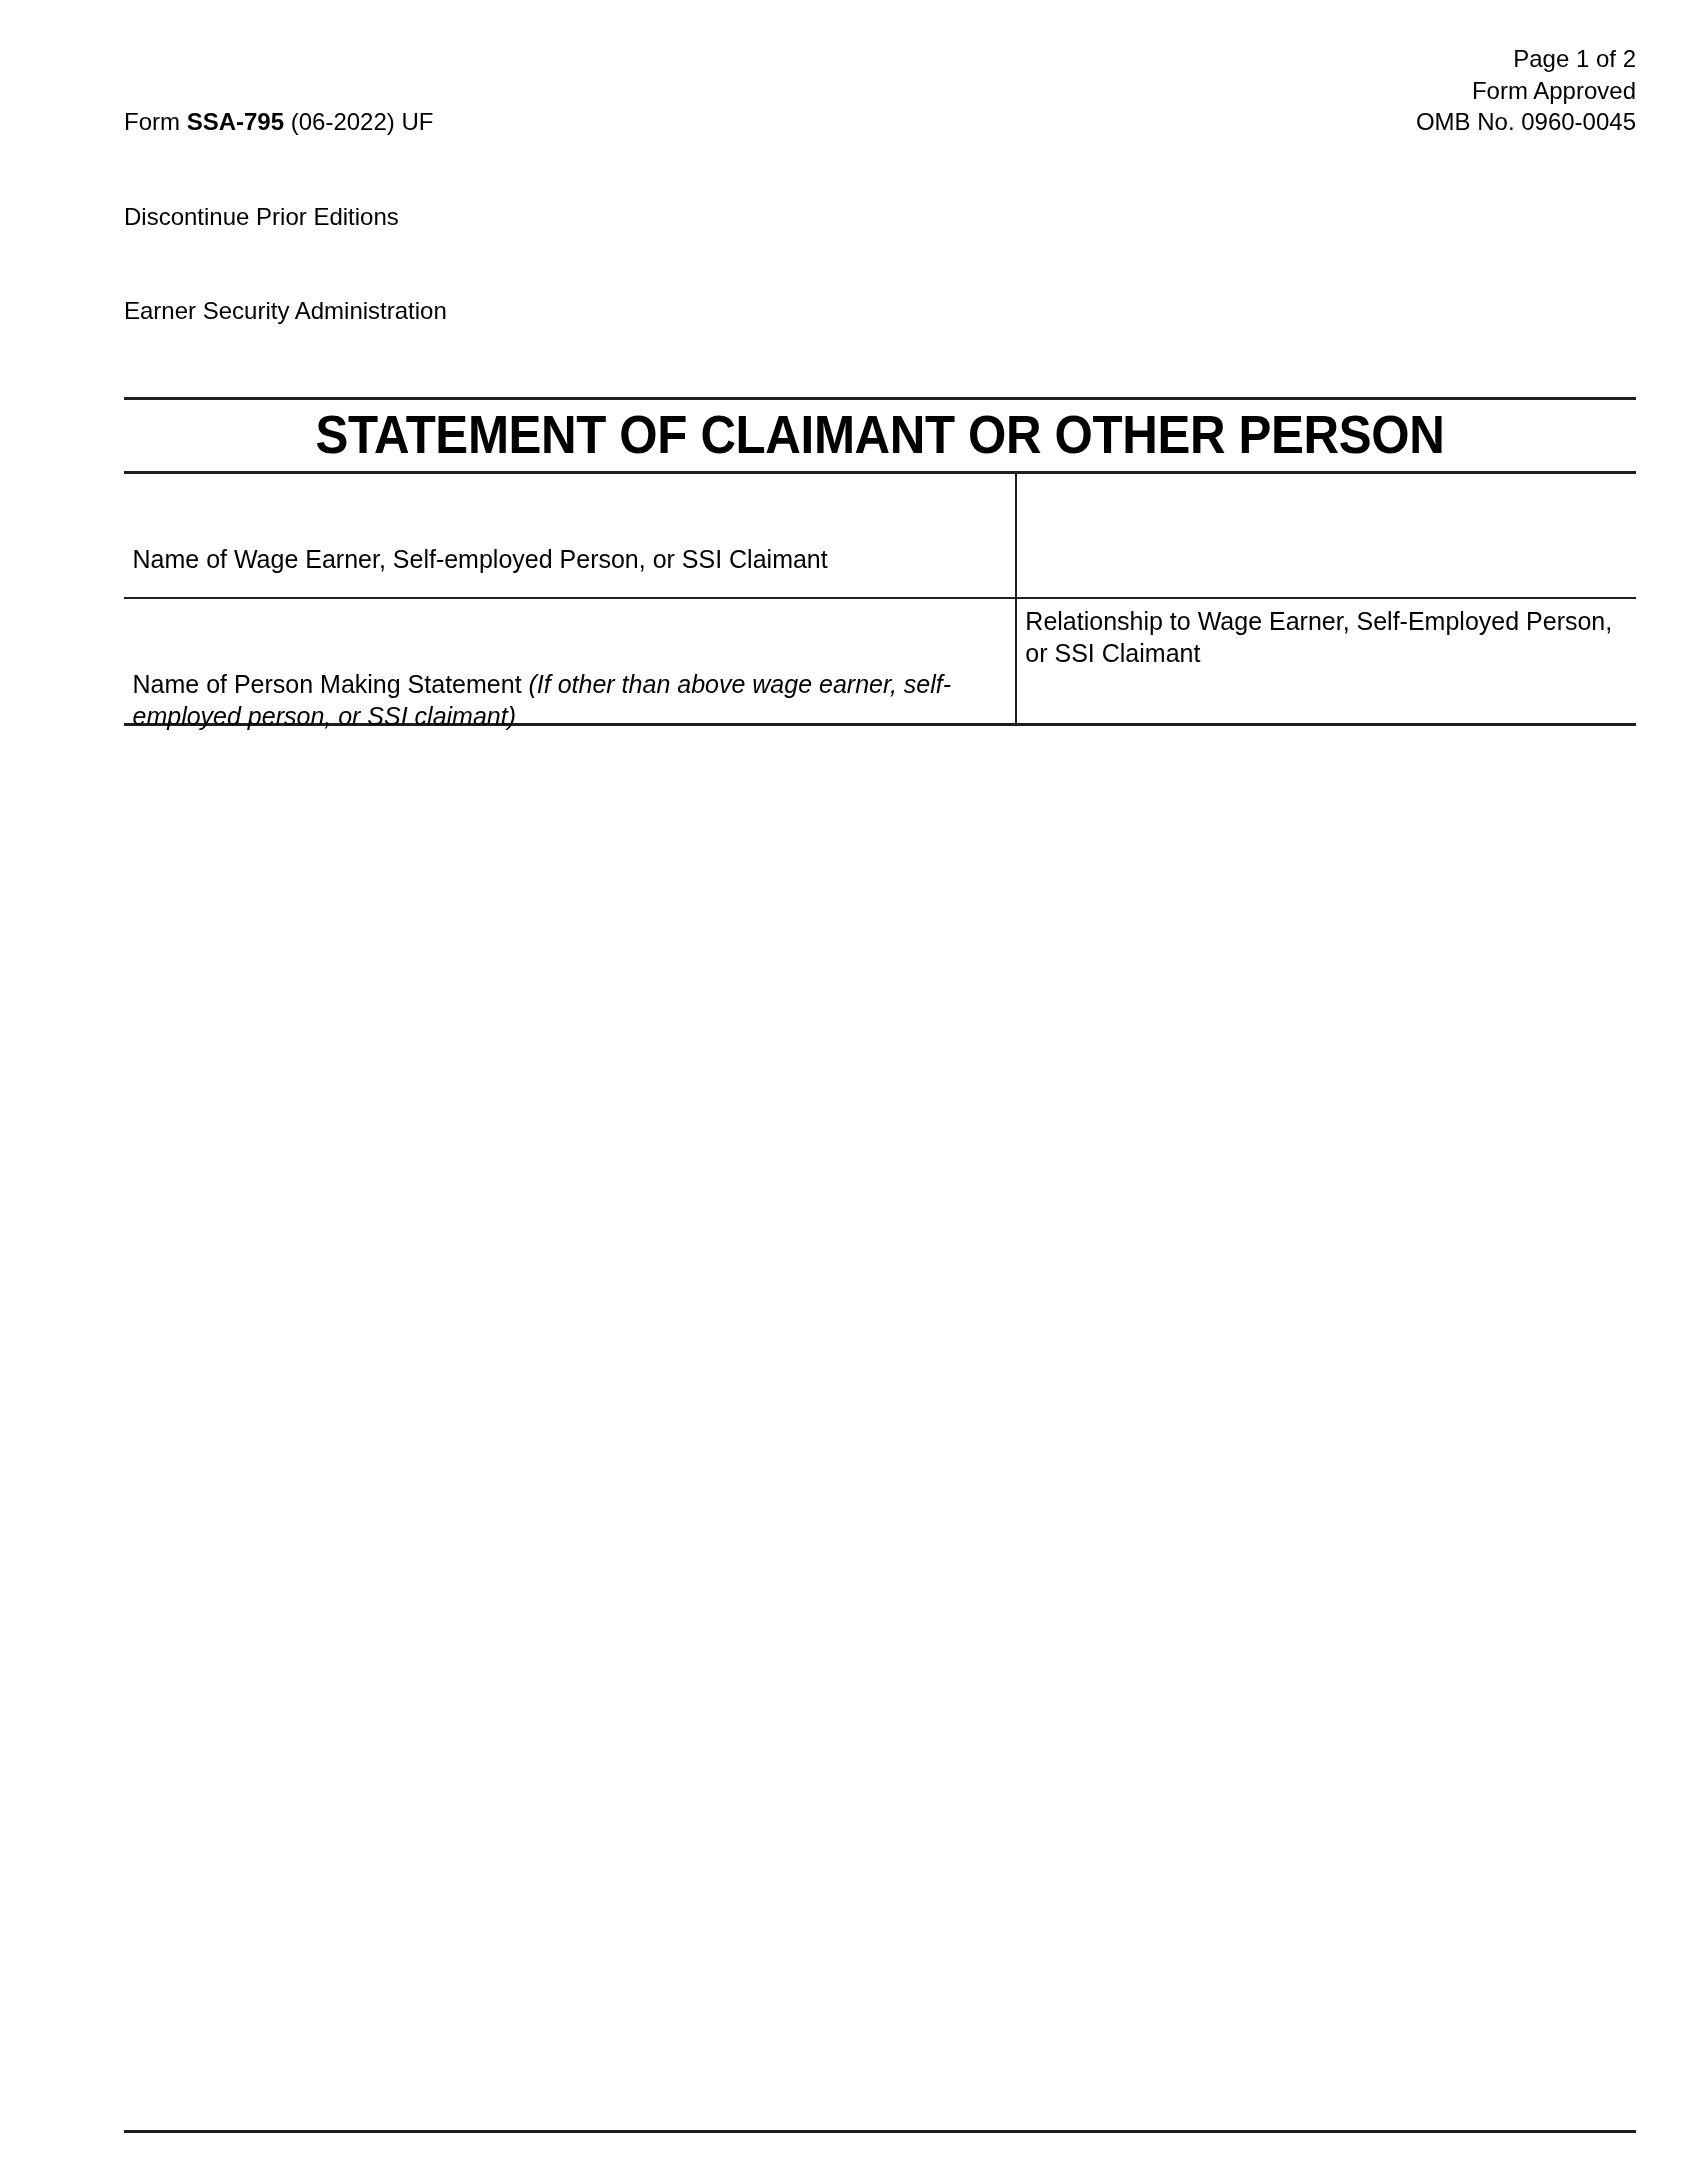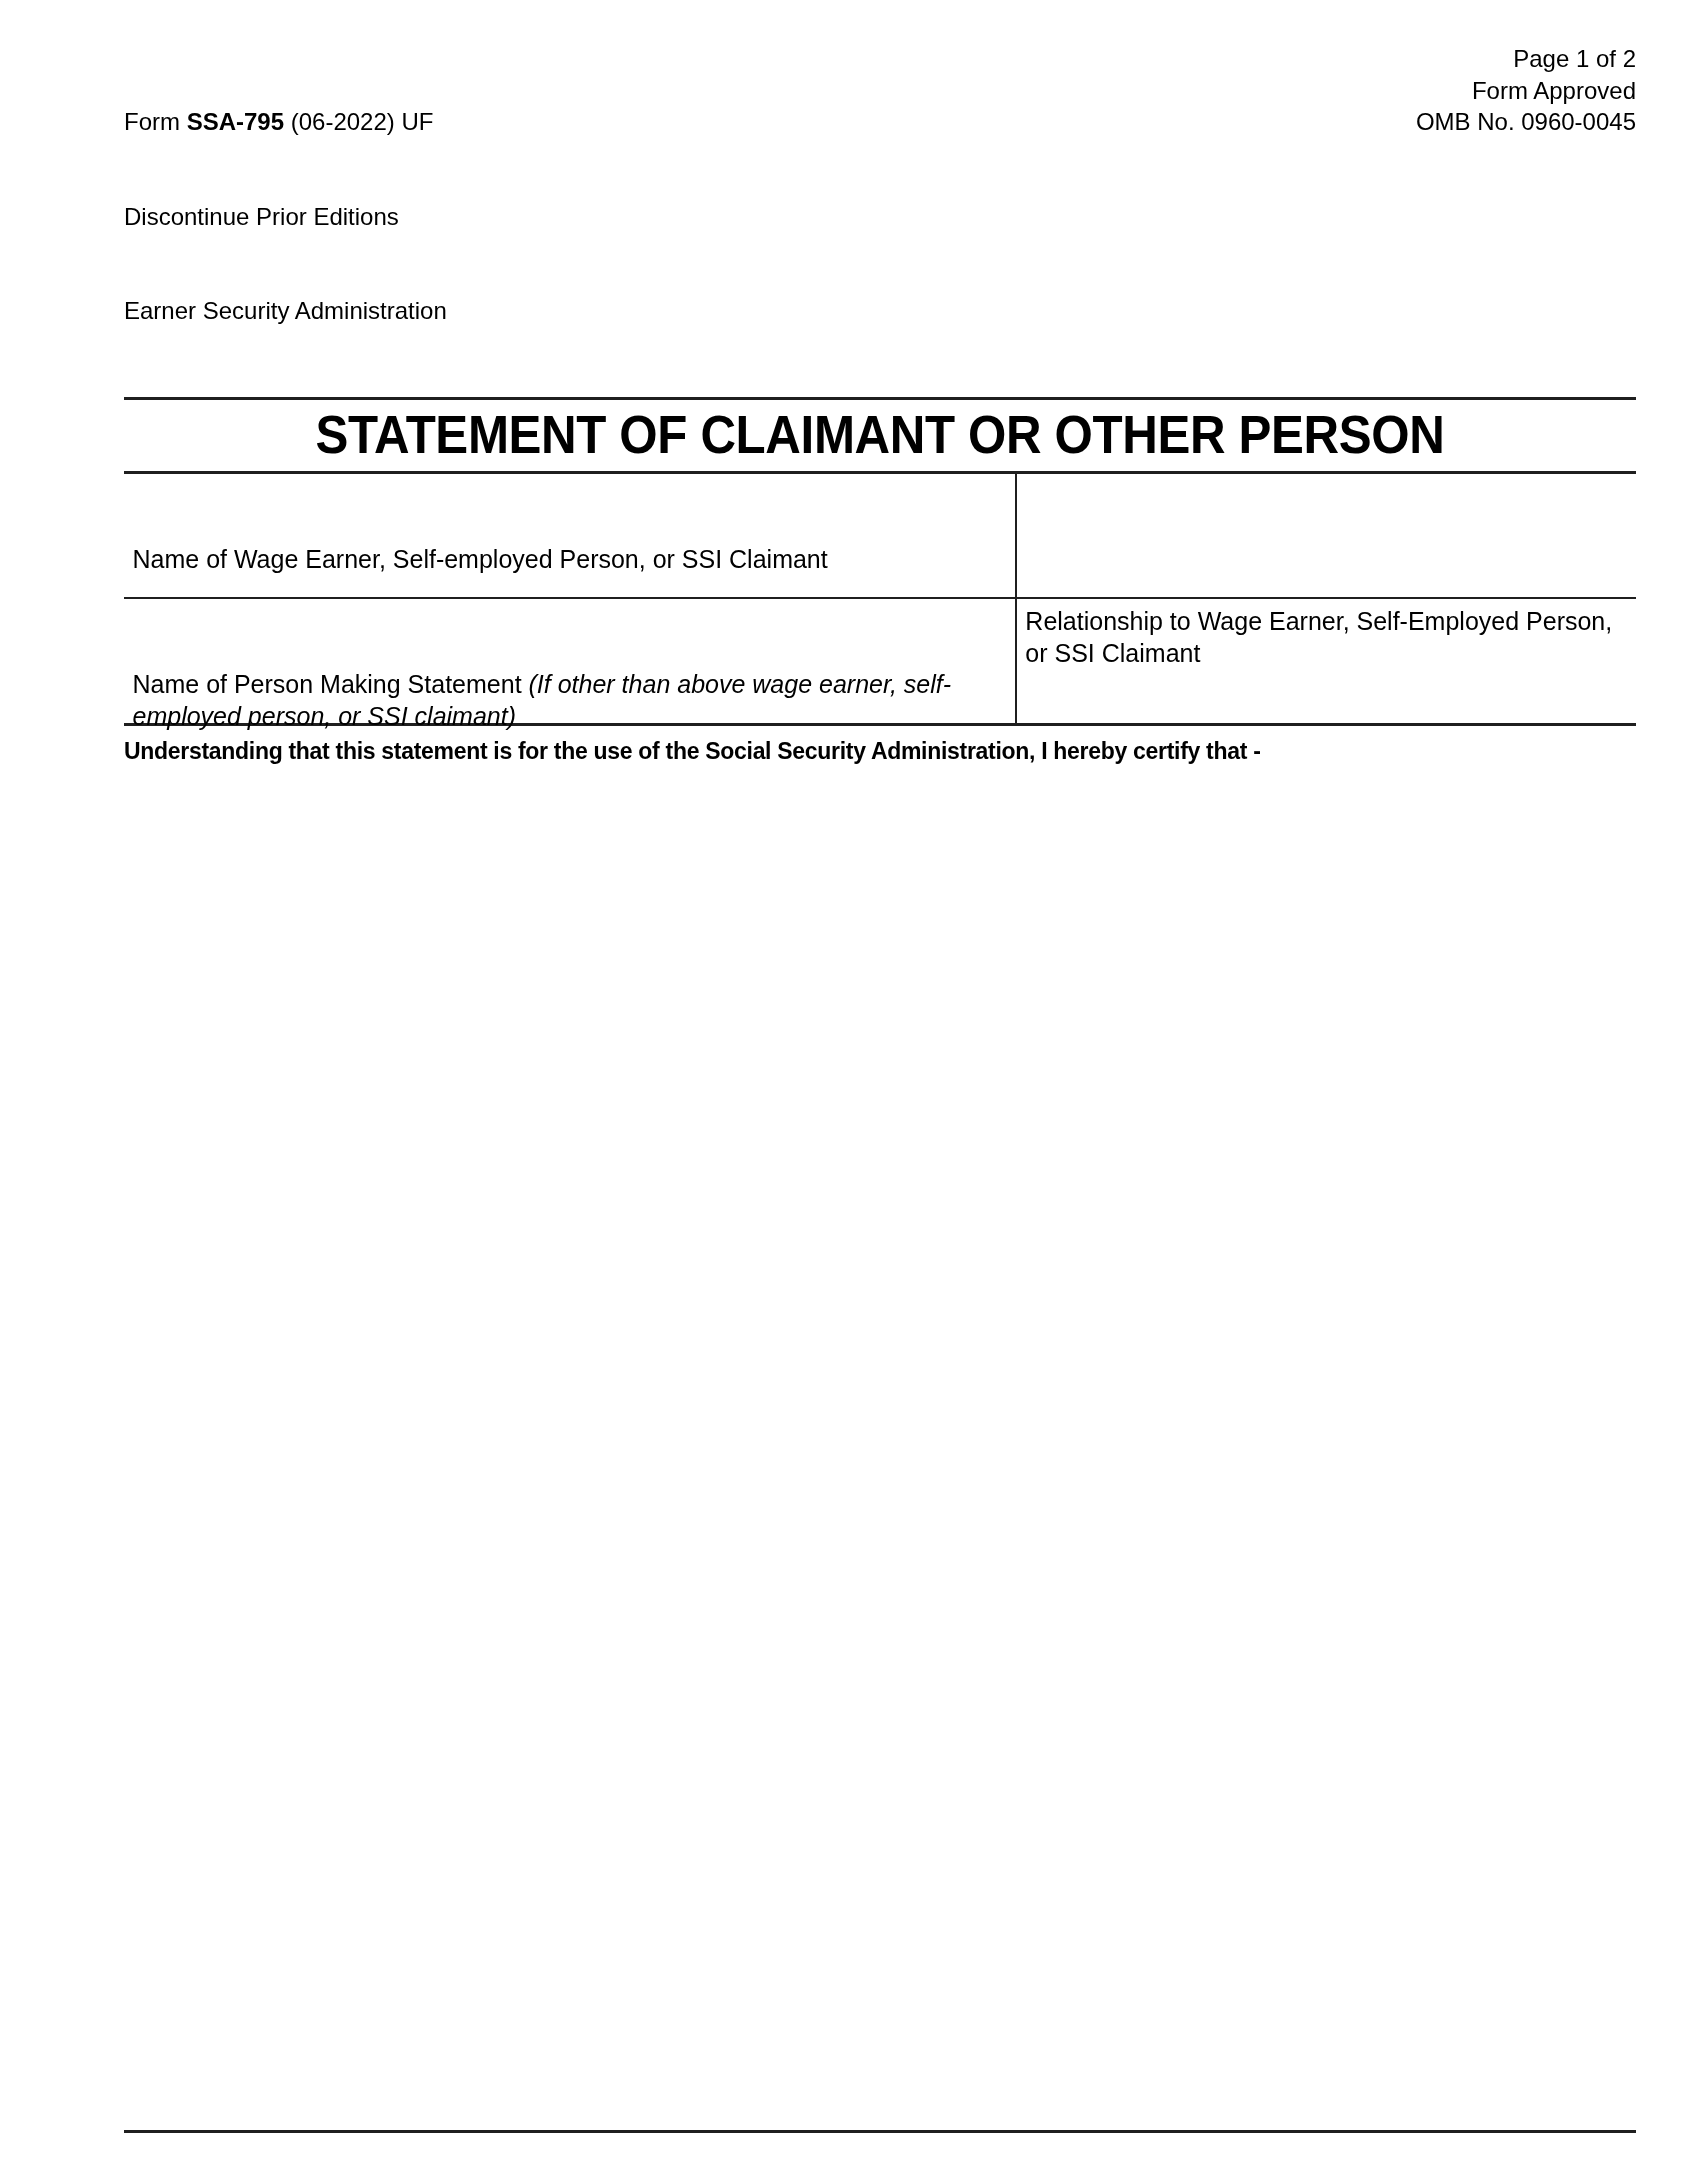--- a/index.html
+++ b/index.html
@@ -128,20 +128,19 @@
         <div class="flabel"><span>Name of Person Making Statement </span><em>(If other than above wage earner, self-employed person, or SSI claimant)</em></div>
         <div class="fvalue"></div>
       </div>
       <div class="fcell fcell-right">
         <div class="flabel">Relationship to Wage Earner, Self-Employed Person, or SSI Claimant</div>
         <div class="fvalue"></div>
       </div>
     </div>
   </div>
 
-  <p class="certify">Understanding that this statement is for the use of the Social Security Administration, I hereby certify that -</p>
 
   <div class="statement-area"></div>
 
   <div class="rule rule-bottom"></div>
 
 </div>
 
 
 </body></html>

